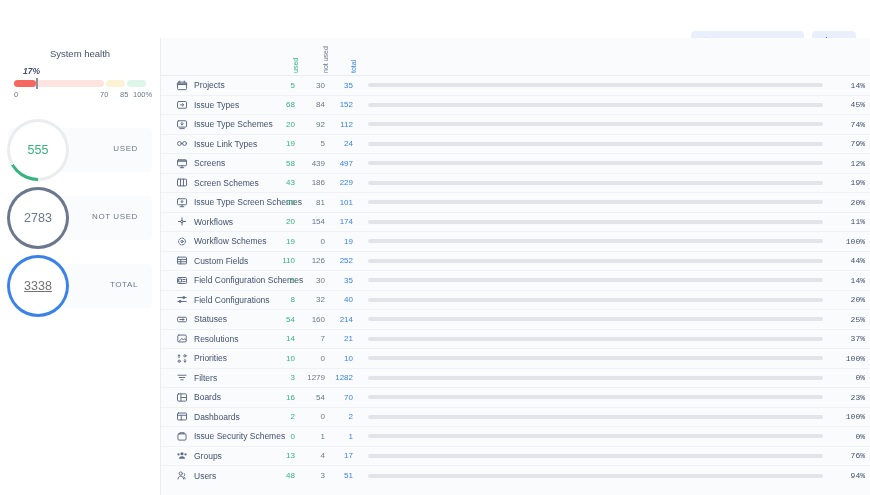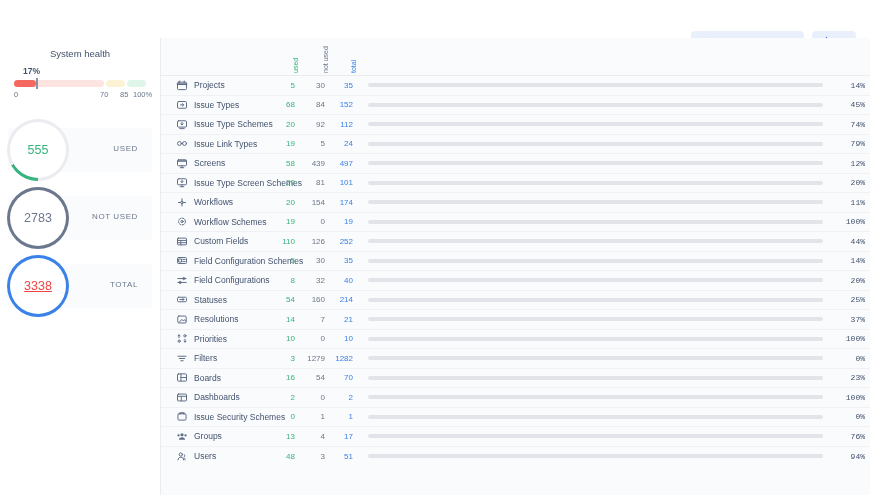--- a/index.html
+++ b/index.html
@@ -35,21 +35,21 @@
   
   .left { position: absolute; left: 0; top: 30px; width: 160px; height: 465px; }
 
   .health-title {
     position: absolute; left: 0; top: 18px; width: 160px;
     text-align: center; font-size: 9.5px; color: #42526E;
   }
   .health-wrap { position: absolute; left: 14px; top: 50px; width: 132px; }
   .health-pct {
     position: absolute; left: 9px; top: -14px;
-    font-size: 8.5px; color: #42526E; font-weight: bold;
+    font-size: 8.5px; color: #42526E; font-weight: bold; font-style: italic;
   }
   .health-track { position: relative; height: 7px; display: flex; gap: 2px; }
   .seg { height: 7px; border-radius: 3.5px; }
   .seg-red    { width: 92.4px; background: #FDE4E1; }
   .seg-yellow { width: 19.8px; background: #FCF3D4; }
   .seg-green  { width: 19.8px; background: #DEF6E9; }
   .health-fill {
     position: absolute; left: 0; top: 0; height: 7px;
     width: 22px; background: #F5685F; border-radius: 3.5px;
   }
@@ -84,21 +84,21 @@
     width: 56px; height: 56px; border-radius: 50%;
     background: #ffffff;
     display: flex; align-items: center; justify-content: center;
     font-size: 12.5px;
   }
   .d-used   { background: conic-gradient(from 180deg, #36B37E 0deg 60deg, #EBECF0 60deg 360deg); }
   .d-used   .donut-inner { color: #36B37E; }
   .d-not    { background: conic-gradient(#6B778C 0deg 360deg); text-decoration: underline; }
   .d-not    .donut-inner { color: #6B778C; }
   .d-total  { background: conic-gradient(#3B82E8 0deg 360deg); }
-  .d-total  .donut-inner { color: #ef4444; text-decoration: underline; }
+  .d-total  .donut-inner { color: #737373; text-decoration: underline; }
   .stat-label {
     position: absolute; right: 14px; top: 16px;
     font-size: 8px; letter-spacing: 0.6px; color: #6B778C;
   }
 
   
   .card {
     position: absolute; left: 160px; top: 38px;
     width: 710px; height: 457px;
     background: #FAFBFC;
@@ -304,20 +304,34 @@
           <span class="r-name">Screens</span>
           <span class="num n-used">58</span>
           <span class="num n-notused">439</span>
           <span class="num n-total">497</span>
           <span class="bar-track"><span class="bar-fill" style="width:12%;background:#F5685F"></span></span>
           <span class="pct">12%</span>
         </div>
         <div class="row">
           <span class="r-icon">
             <svg width="12" height="12" viewBox="0 0 16 16" fill="none" stroke="currentColor" stroke-width="1.3" stroke-linecap="round" stroke-linejoin="round">
+              <rect x="2" y="3.5" width="12" height="9" rx="1"></rect>
+              <path d="M6 3.5v9M10 3.5v9"></path>
+            </svg>
+          </span>
+          <span class="r-name">Screen Schemes</span>
+          <span class="num n-used">43</span>
+          <span class="num n-notused">186</span>
+          <span class="num n-total">229</span>
+          <span class="bar-track"><span class="bar-fill" style="width:19%;background:#F5685F"></span></span>
+          <span class="pct">19%</span>
+        </div>
+        <div class="row">
+          <span class="r-icon">
+            <svg width="12" height="12" viewBox="0 0 16 16" fill="none" stroke="currentColor" stroke-width="1.3" stroke-linecap="round" stroke-linejoin="round">
               <rect x="2" y="3" width="12" height="8" rx="1.2"></rect>
               <path d="M8 5v2.8M6.6 6.6L8 8l1.4-1.4"></path>
               <path d="M8 11v2.4M5.6 13.6h4.8"></path>
             </svg>
           </span>
           <span class="r-name">Issue Type Screen Schemes</span>
           <span class="num n-used">20</span>
           <span class="num n-notused">81</span>
           <span class="num n-total">101</span>
           <span class="bar-track"><span class="bar-fill" style="width:20%;background:#F5685F"></span></span>

